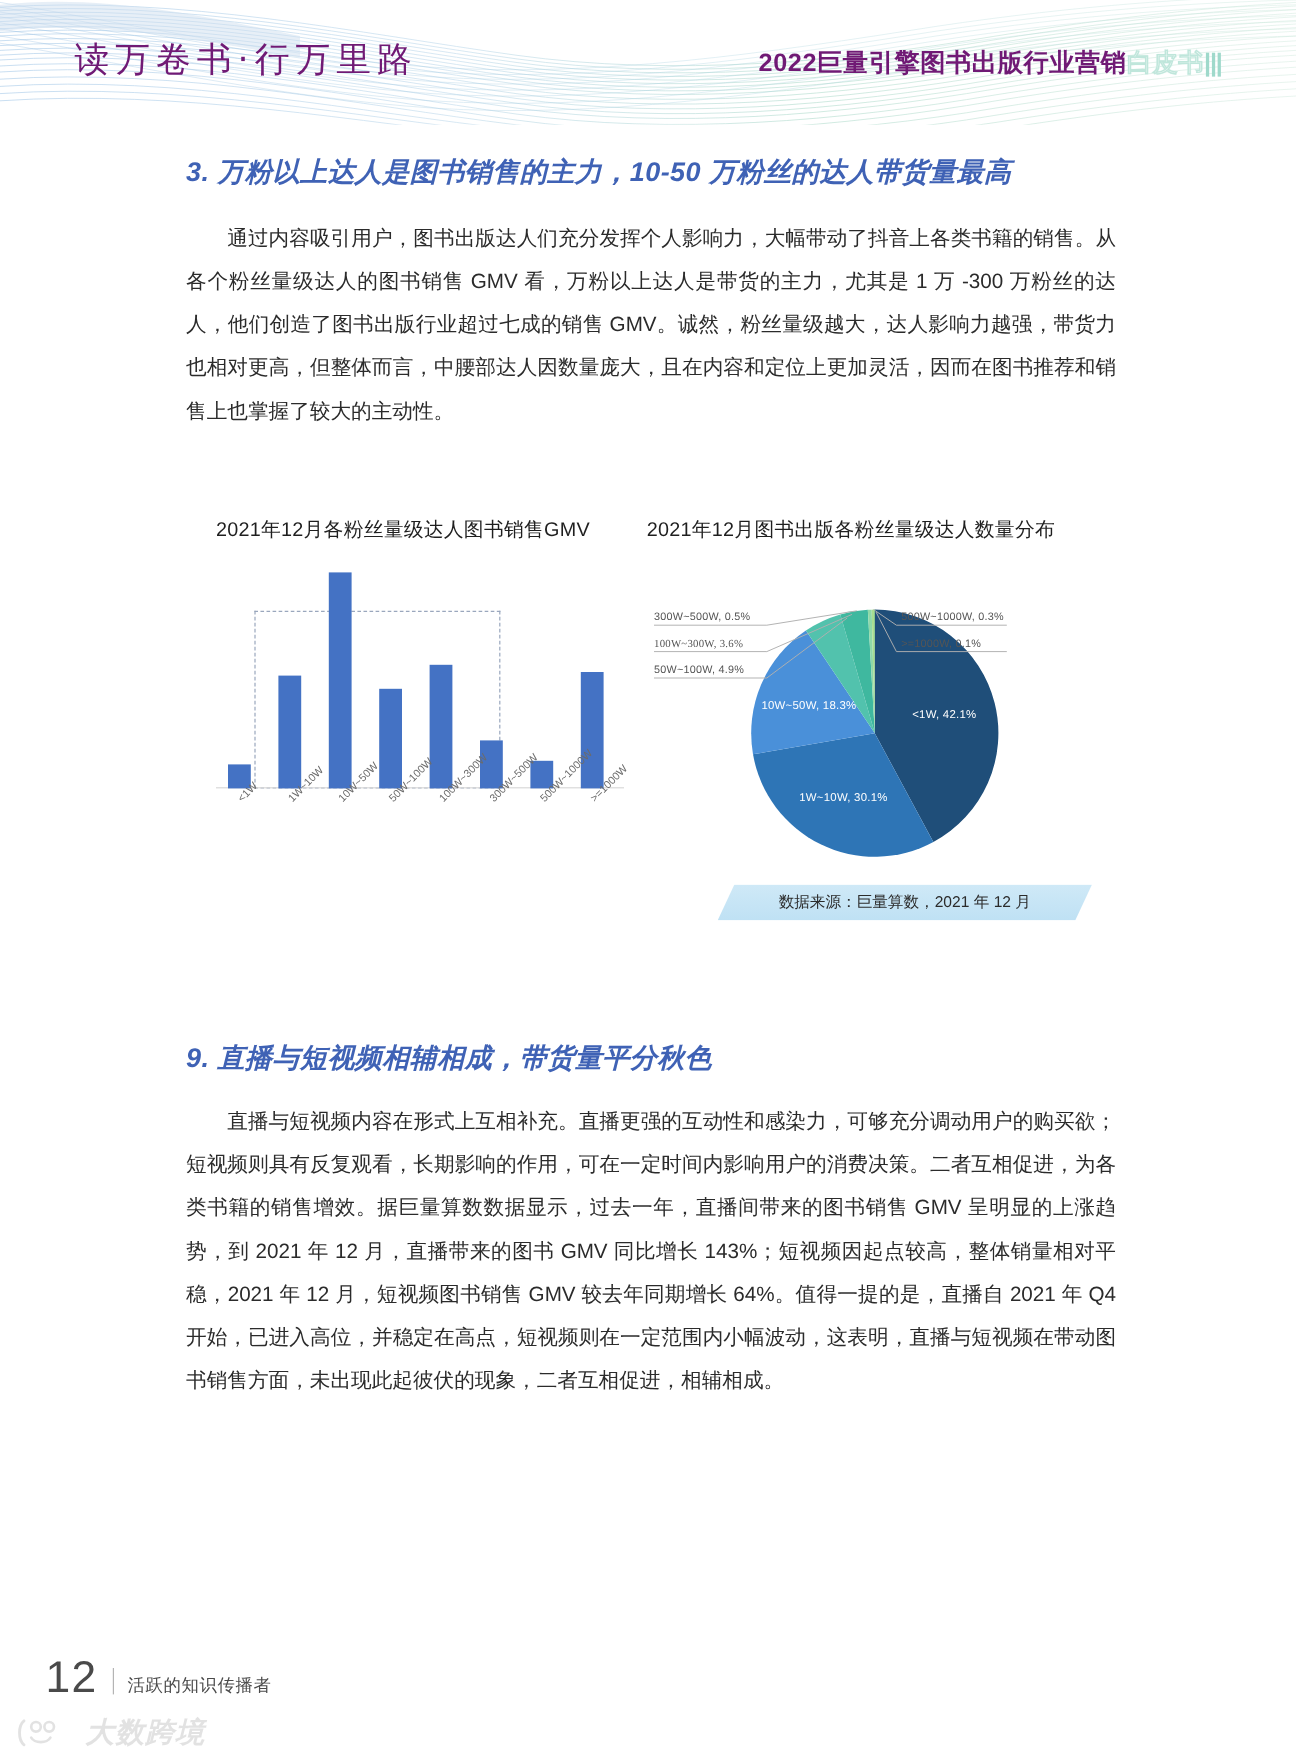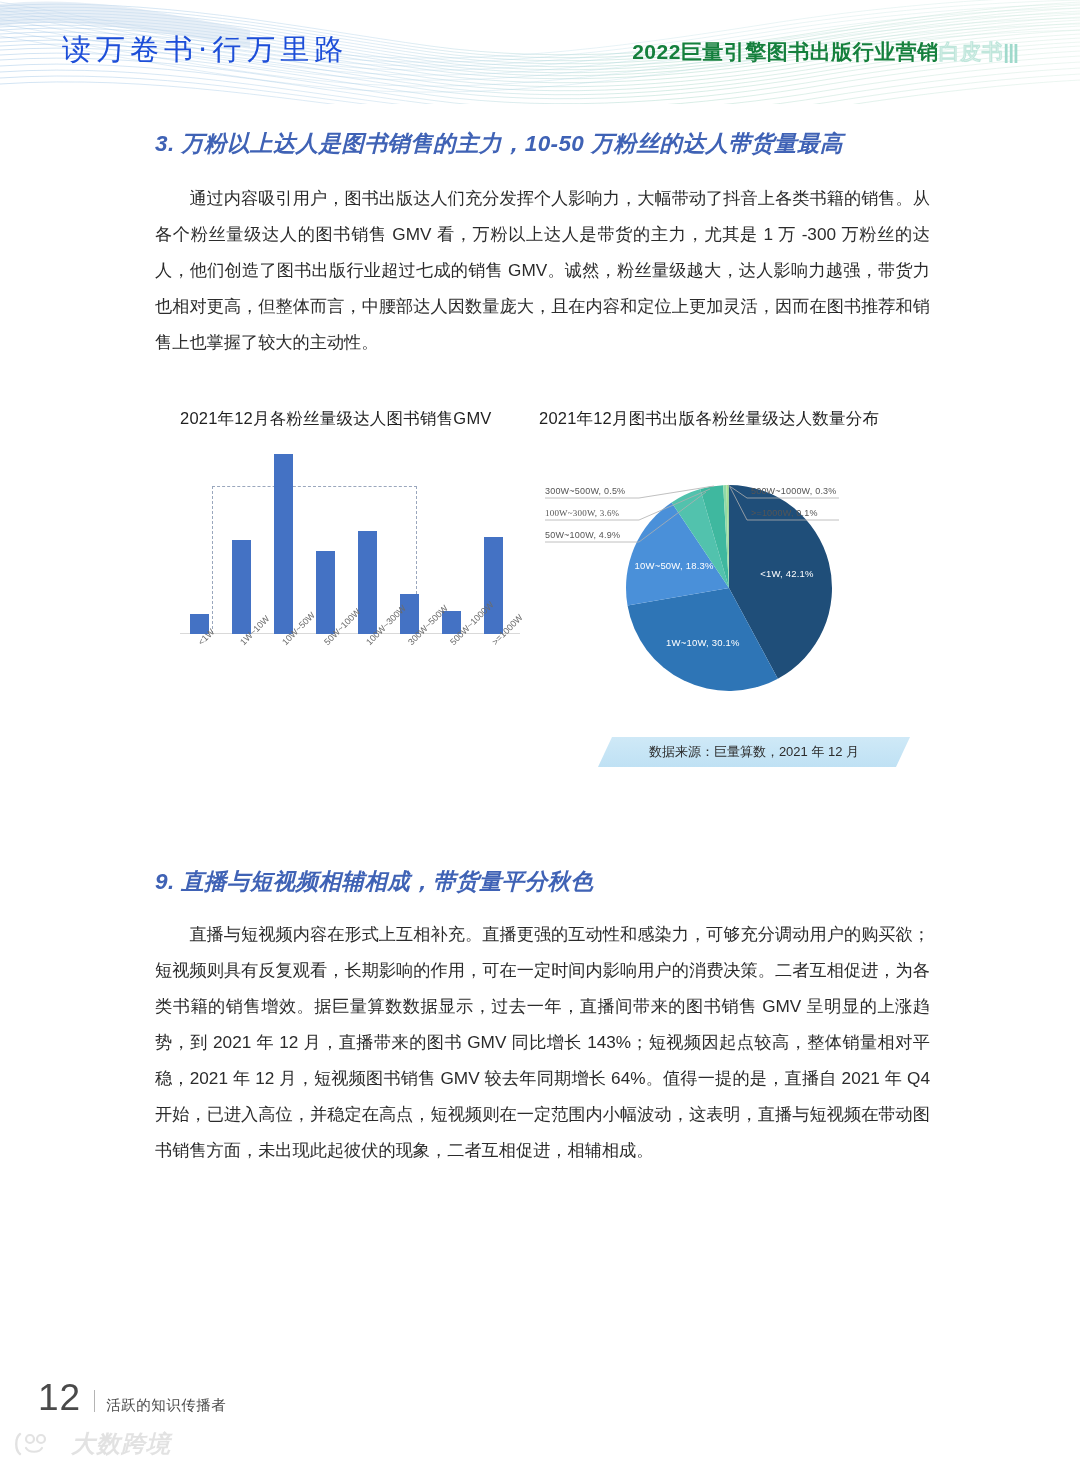--- a/index.html
+++ b/index.html
@@ -10,30 +10,30 @@
     font-family:"Liberation Sans","DejaVu Sans",sans-serif;
     position:relative;overflow:hidden;
     -webkit-font-smoothing:antialiased;
   }
 
   
   .page-header{position:absolute;left:0;top:0;width:1080px;height:104px;overflow:hidden;background:#fff;}
   .header-waves{position:absolute;left:0;top:0;width:1080px;height:104px;}
   .brand-slogan{
     position:absolute;left:62px;top:30px;
-    font-size:29px;letter-spacing:5px;color:#1d4ed8;
+    font-size:29px;letter-spacing:5px;color:#701a75;
     font-family:"DejaVu Sans",sans-serif;font-weight:400;
     white-space:nowrap;
   }
   .header-title{
     position:absolute;right:62px;top:38px;
     font-size:21px;font-weight:bold;letter-spacing:.5px;
     color:#3aa57e;white-space:nowrap;
   }
-  .header-title .ht-dark{color:#15803d;}
+  .header-title .ht-dark{color:#701a75;}
   .header-title .ht-light{color:#ffffff;-webkit-text-stroke:0.4px #bfe6db;text-shadow:0 0 1px #cfeee6;}
   .header-title .ht-bars{color:#9fd9cb;letter-spacing:-1px;}
 
   
   .section-head{
     position:absolute;left:155px;
     font-size:22.5px;font-weight:bold;font-style:italic;
     color:#3f62b5;letter-spacing:.4px;white-space:nowrap;
   }
   #sec3-head{top:128px;}
@@ -48,21 +48,21 @@
   #sec3-body{top:180px;}
   #sec4-body{top:916px;}
 
   
   .chart-block{position:absolute;}
   #bar-block{left:180px;top:408px;width:350px;height:290px;}
   #pie-block{left:539px;top:408px;width:380px;height:290px;}
 
   .chart-title{
     font-size:16.5px;color:#1f1f1f;white-space:nowrap;
-    font-family:"Liberation Sans",sans-serif;letter-spacing:.2px;
+    font-family:"Liberation Sans",sans-serif;letter-spacing:.2px;margin-top:23px;
   }
 
   
   .bar-canvas{position:relative;width:350px;height:248px;margin-top:18px;}
   .bar-axis{position:absolute;left:0;bottom:62px;width:340px;height:1px;background:#d9d9d9;}
   .bar-dash{
     position:absolute;left:32px;bottom:62px;width:205px;height:148px;
     border:1.4px dashed #9aa7bd;box-sizing:border-box;background:transparent;
   }
   .bar{position:absolute;bottom:62px;width:19px;background:#4472c4;}

